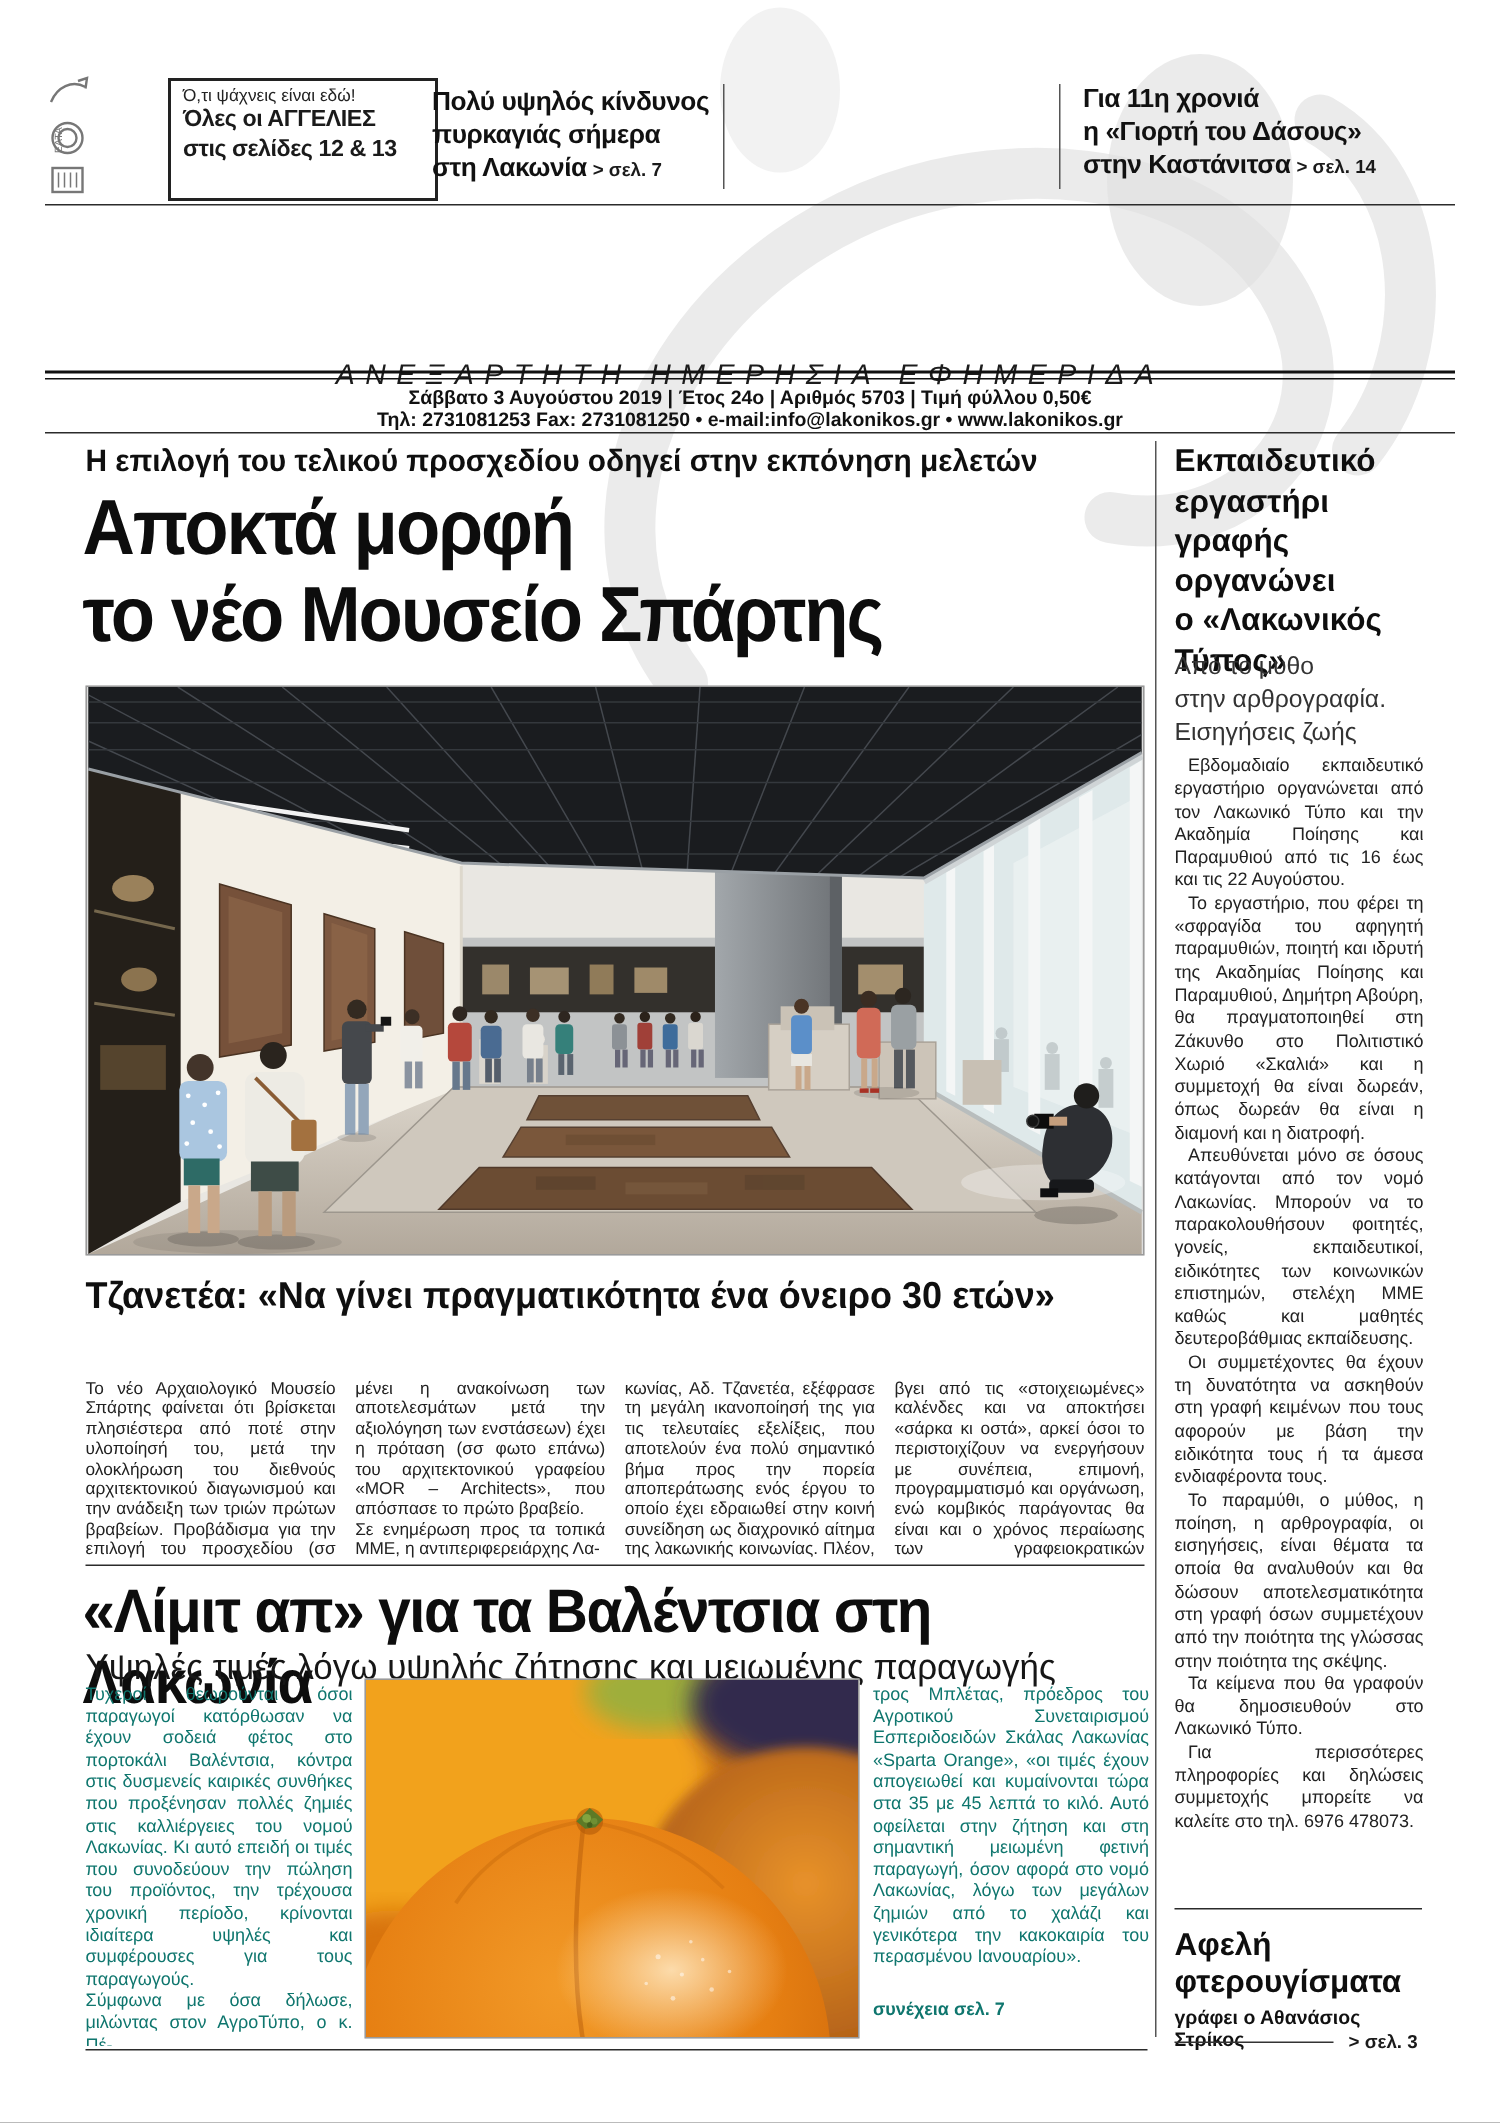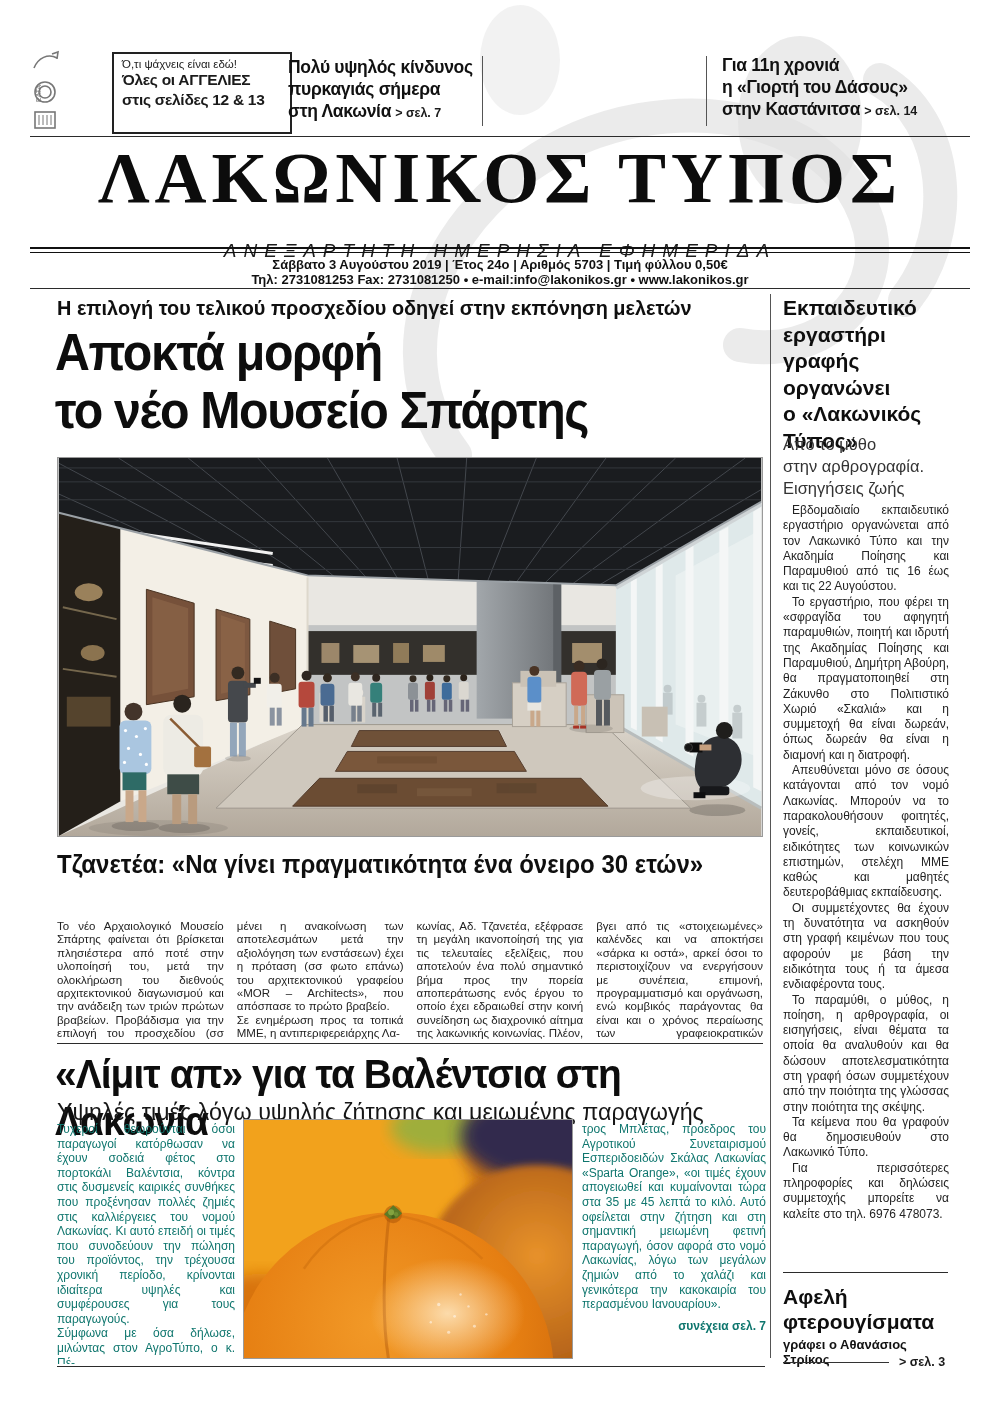--- a/index.html
+++ b/index.html
@@ -29,21 +29,21 @@
        transform:scaleX(.93);transform-origin:0 0;}
   .subhead1{font-size:25px;font-weight:bold;color:#0f0f0f;transform:scaleX(.96);transform-origin:0 0;}
   .cols4{display:flex;gap:13px;width:706px;height:156px;overflow:hidden;}
   .cols4 > div{flex:1;margin-top:36px;}
   .bodytxt{font-size:11.5px;line-height:13.4px;color:#222;}
   .photoframe{border:1px solid #9a9a9a;box-sizing:border-box;background:#ddd;}
   
   .hl2{font-size:41px;font-weight:bold;letter-spacing:-1px;color:#0d0d0d;transform:scaleX(.95);transform-origin:0 0;}
   .subhead2{font-size:24px;color:#161616;transform:scaleX(.97);transform-origin:0 0;}
   .bodytxt2{font-size:12px;line-height:14.6px;color:#0f766e;}
-  .cont-right{display:block;text-align:right;font-weight:bold;margin-top:7px;}
+  .cont-right{display:block;font-weight:bold;margin-top:20px;}
   
   .sb-title{font-size:21px;line-height:26.5px;font-weight:bold;color:#0e0e0e;}
   .sb-sub{font-size:16.5px;line-height:22px;color:#333;}
   .sb-body{font-size:12px;line-height:15.3px;color:#222;overflow:hidden;}
   .sb-body p{margin:0;text-indent:9px;}
   .promo-title{font-size:21px;line-height:25px;font-weight:bold;color:#0e0e0e;}
   .promo-author{font-size:13px;font-weight:bold;color:#111;}
   .dashline{display:inline-block;width:106px;border-bottom:1.5px solid #333;margin-right:6px;vertical-align:3px;}
 </style>
 </head>
@@ -89,21 +89,20 @@
   <div class="abs vrule" style="left:706px;top:56px;height:70px;"></div>
 
   <div class="abs" style="left:722px;top:54px;width:240px;">
     <span class="teaser-text prel">Για 11η χρονιά
 η «Γιορτή του Δάσους»
 στην Καστάνιτσα</span><span class="pageref">&gt; σελ. 14</span>
   </div>
 
   <div class="abs hrule" style="left:30px;top:136px;width:940px;"></div>
 
-  <div class="abs ctr mast-title" style="top:138px;">ΛΑΚΩΝΙΚΟΣ ΤΥΠΟΣ</div>
   <div class="abs ctr mast-sub" style="top:240px;font-style:italic;">ΑΝΕΞΑΡΤΗΤΗ ΗΜΕΡΗΣΙΑ ΕΦΗΜΕΡΙΔΑ</div>
   <div class="abs dblrule" style="left:30px;top:247px;width:940px;"></div>
   <div class="abs ctr mast-date" style="top:257px;">Σάββατο 3 Αυγούστου 2019 | Έτος 24ο | Αριθμός 5703 | Τιμή φύλλου 0,50€</div>
   <div class="abs ctr mast-date" style="top:272px;">Τηλ: 2731081253 Fax: 2731081250 • e-mail:info@lakonikos.gr • www.lakonikos.gr</div>
   <div class="abs hrule" style="left:30px;top:288px;width:940px;"></div>
 
   <div class="abs vrule" style="left:770px;top:294px;height:1064px;"></div>
   <div class="abs sb-title prel" style="left:783px;top:295px;width:168px;">Εκπαιδευτικό
 εργαστήρι γραφής
 οργανώνει

